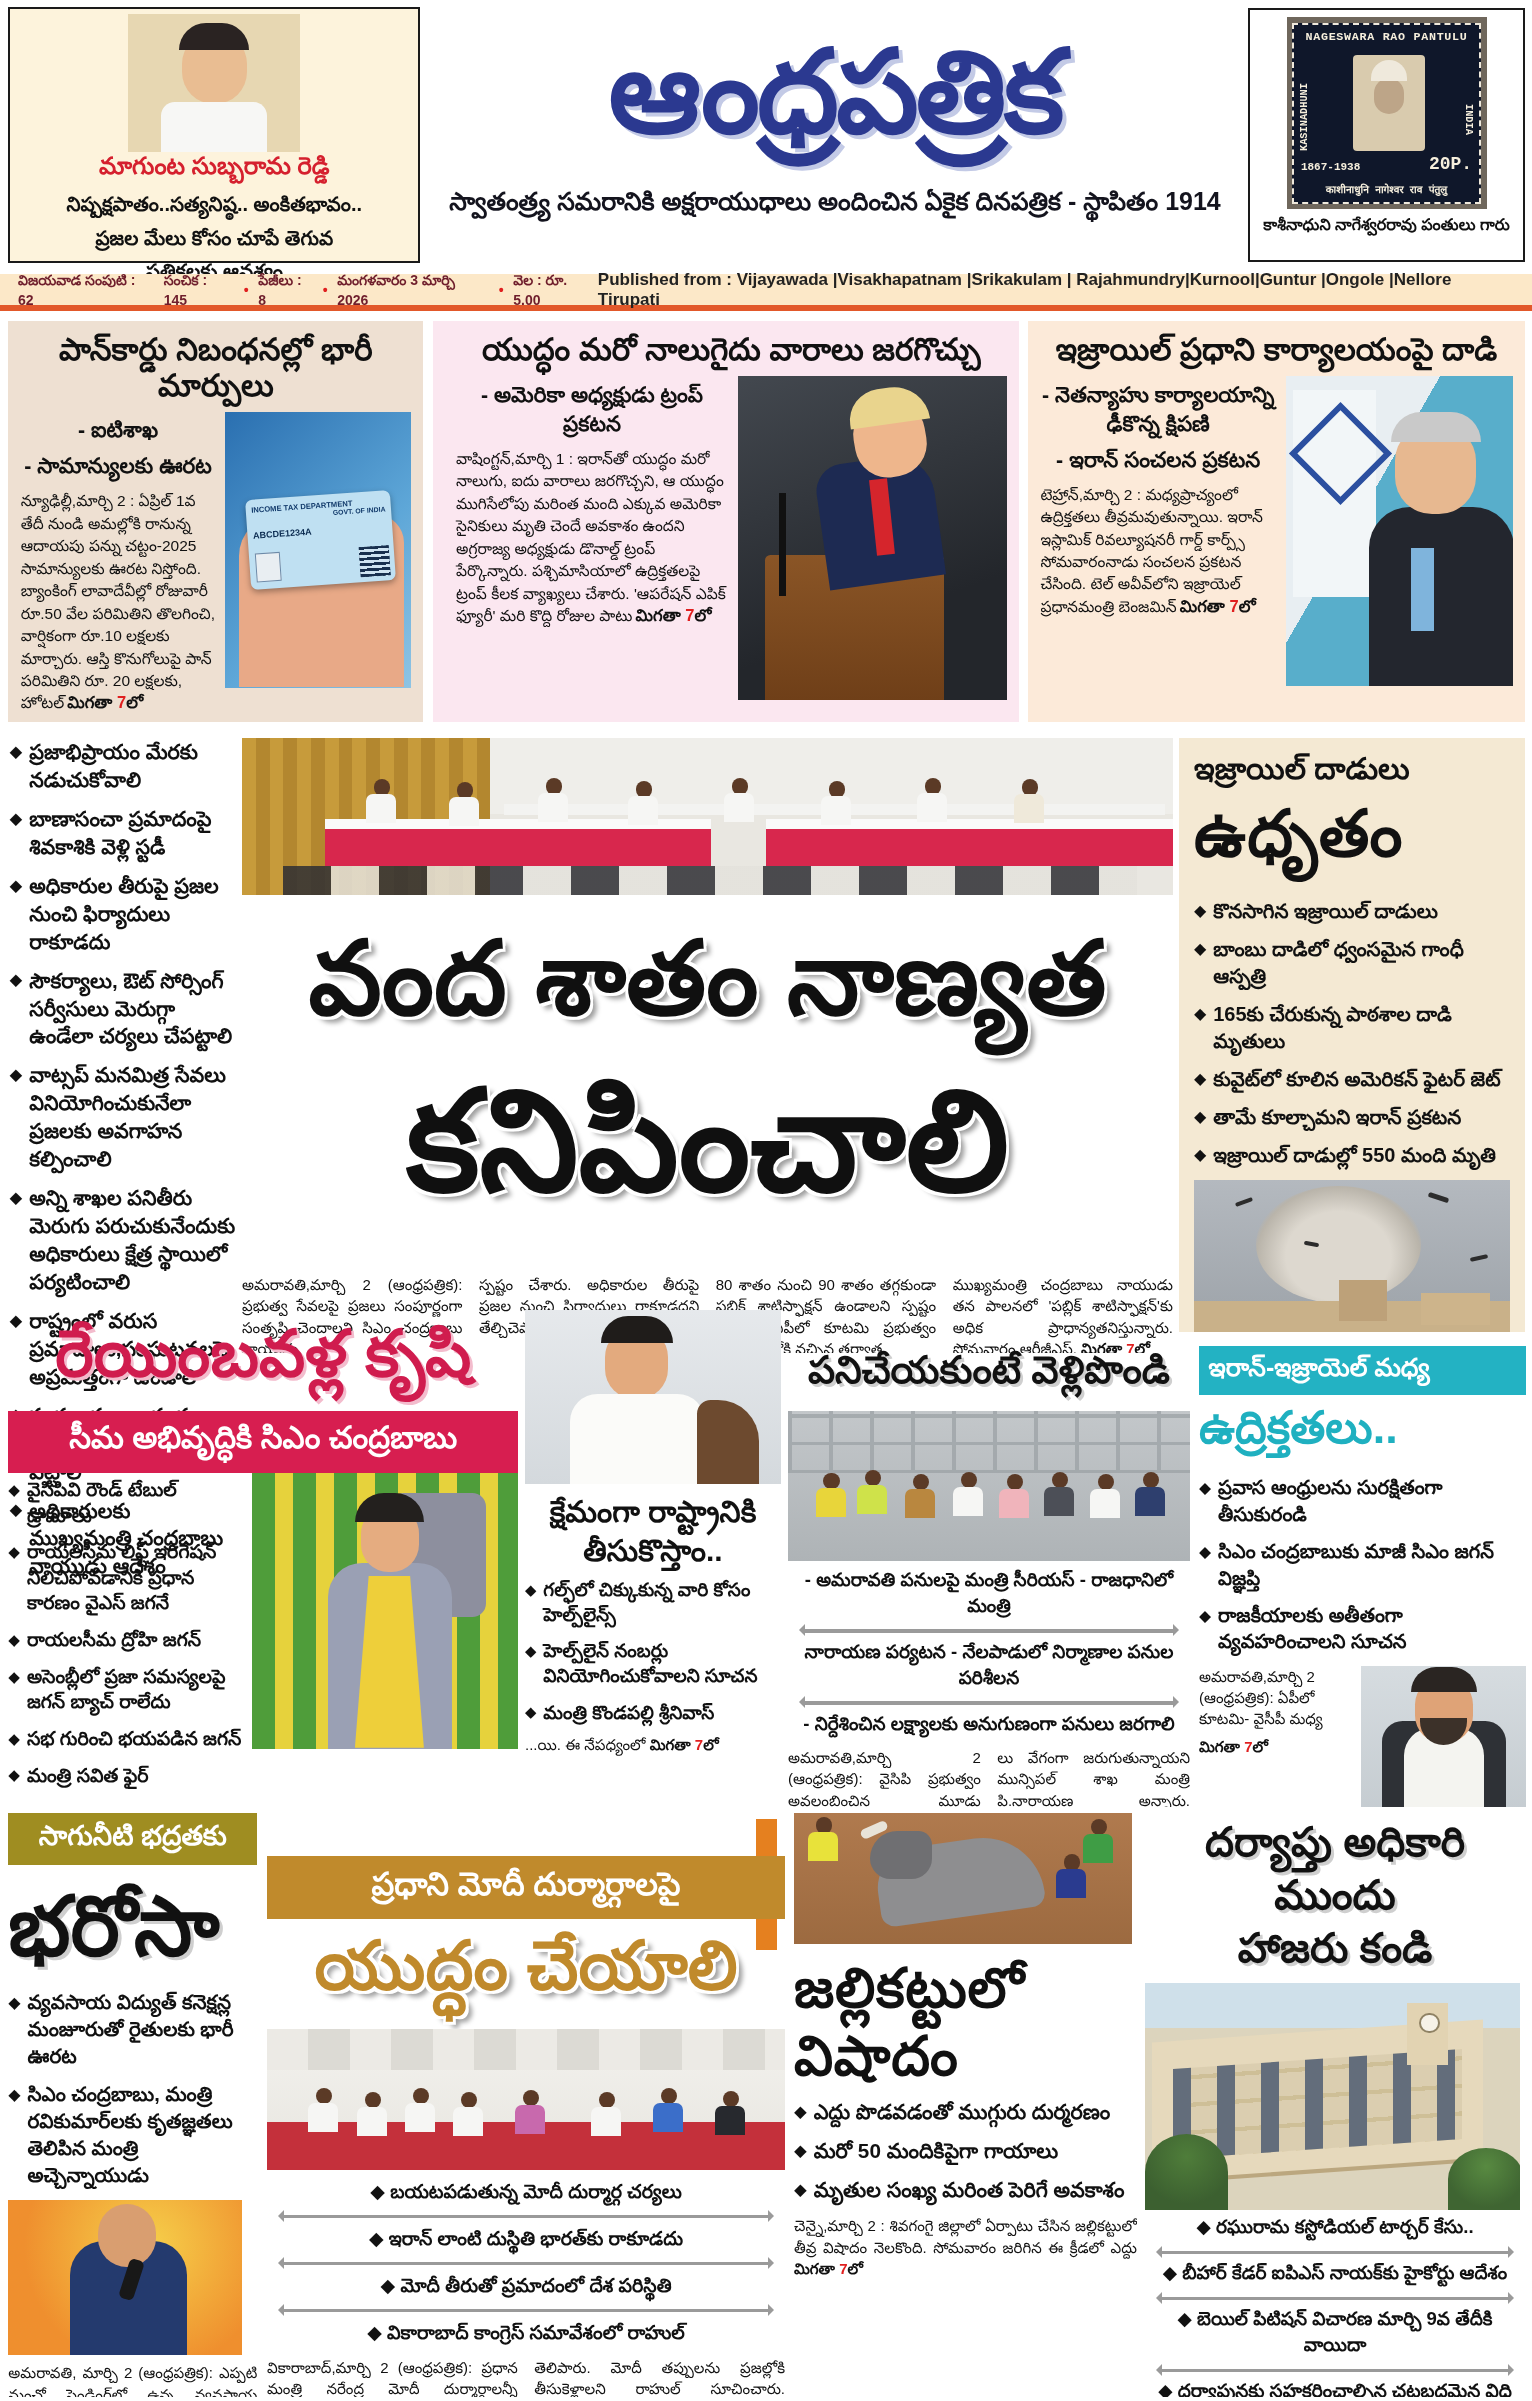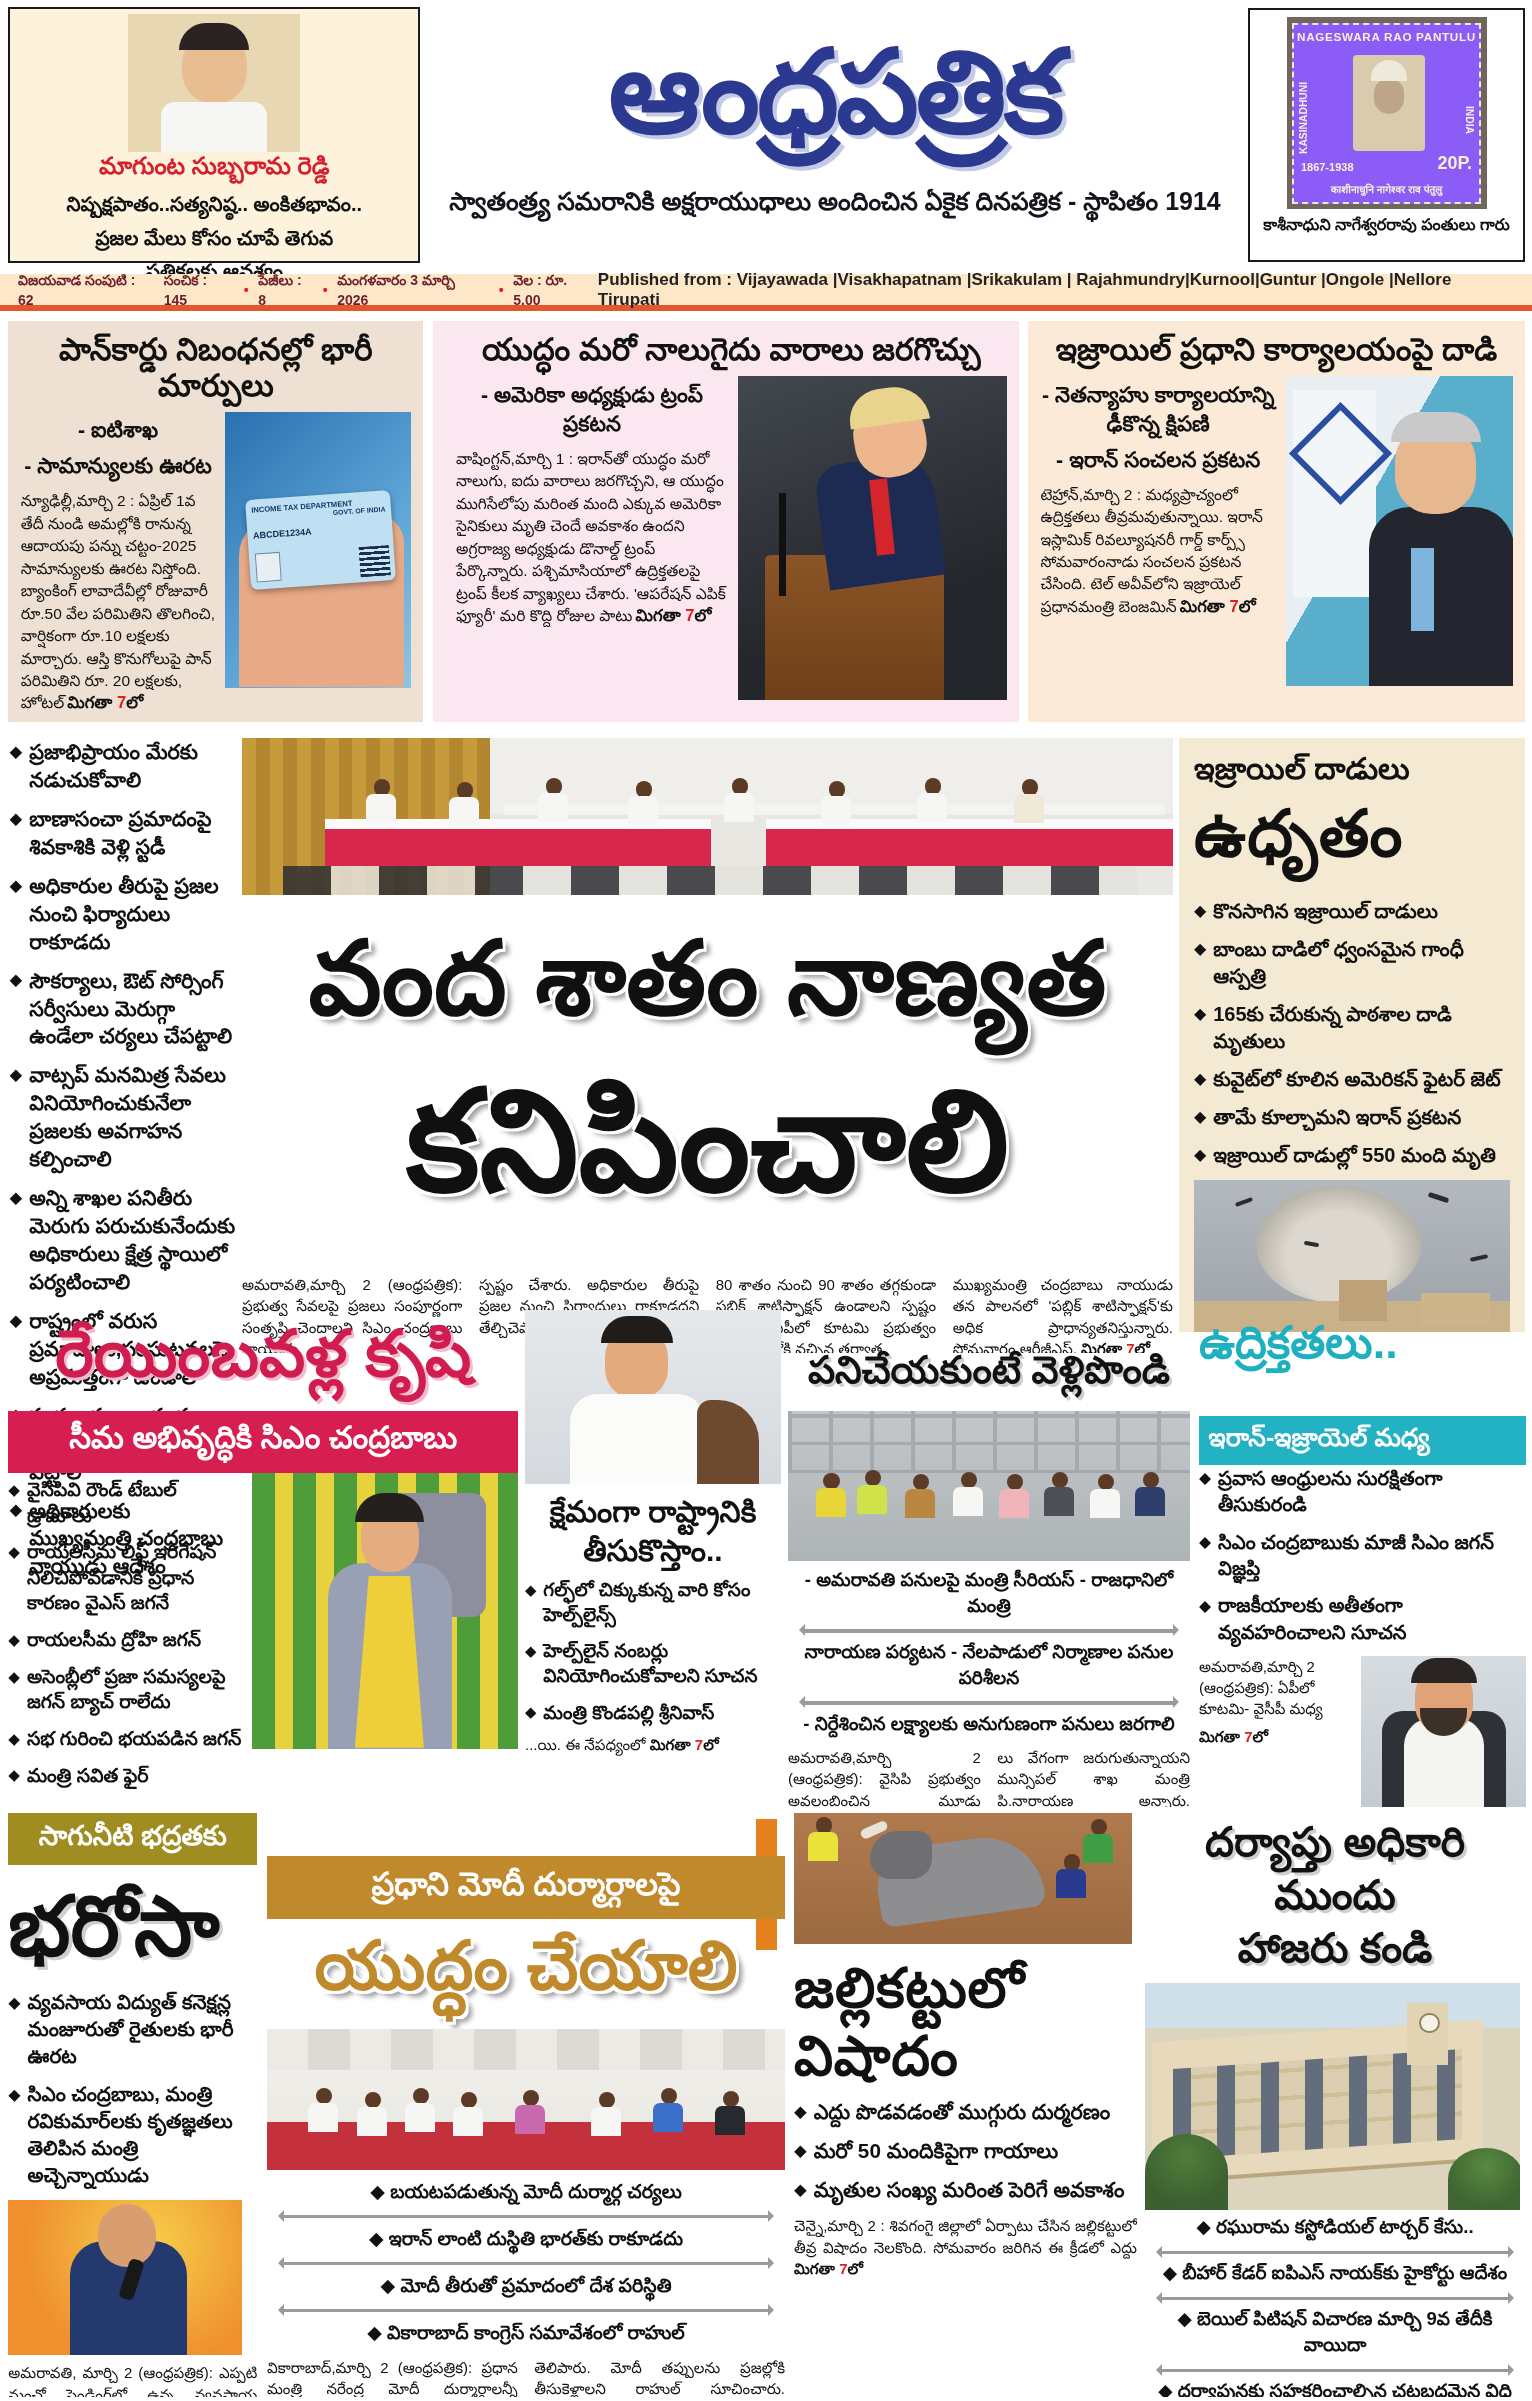--- a/index.html
+++ b/index.html
@@ -46,21 +46,21 @@
     <div style="font-size:20px;font-weight:800;margin-top:5.5px;">పత్రికలకు ఆవశ్యం</div>
   </div>
 
   <div class="abs ctr" style="left:426px;top:2.8px;width:818px;height:269px;">
     <div style="font-size:116px;font-weight:900;color:#2b3990;line-height:1.55;text-shadow:4.1px 4.1px 0 #c3cae6;letter-spacing:-2.8px;">ఆంధ్రపత్రిక</div>
     <div style="font-size:25px;font-weight:800;color:#14141e;margin-top:4.1px;">స్వాతంత్ర్య సమరానికి అక్షరాయుధాలు అందించిన ఏకైక దినపత్రిక - స్థాపితం 1914</div>
   </div>
 
   <div class="abs" style="left:1248px;top:8.3px;width:277px;height:254px;border:2.1px solid #1a1a1a;background:#fff;box-sizing:border-box;text-align:center;padding:6.9px;">
     <div class="ph" style="width:200px;height:192px;margin:0 auto;background:#6f675c;padding:5.5px;box-sizing:border-box;">
-      <div class="ph" style="width:100%;height:100%;background:#8b5cf6;border:2.8px dashed #efe9dc;box-sizing:border-box;color:#f6efdd;">
+      <div class="ph" style="width:100%;height:100%;background:#0f172a;border:2.8px dashed #efe9dc;box-sizing:border-box;color:#f6efdd;font-family:Liberation Mono, monospace;">
         <div class="abs" style="left:0;right:0;top:5.5px;font-size:11.7px;font-weight:800;letter-spacing:0.7px;">NAGESWARA RAO PANTULU</div>
         <div class="abs" style="left:4.1px;top:27.6px;font-size:10.3px;font-weight:800;writing-mode:vertical-rl;transform:rotate(180deg);height:131px;">KASINADHUNI</div>
         <div class="abs" style="right:4.1px;top:33px;font-size:10.3px;font-weight:800;writing-mode:vertical-rl;height:124px;">INDIA</div>
         <div class="abs" style="left:59px;top:30px;width:72px;height:96px;background:#d9cbae;border-radius:4.1px;">
           <div class="abs" style="left:20.7px;top:23.4px;width:30px;height:36px;background:#bda588;border-radius:15px;"></div>
           <div class="abs" style="left:18px;top:5.5px;width:36px;height:20.7px;background:#efe9dc;border-radius:18px 18px 0 0;"></div>
         </div>
         <div class="abs" style="left:6.9px;bottom:29px;font-size:11px;font-weight:800;">1867-1938</div>
         <div class="abs" style="right:6.9px;bottom:27.6px;font-size:18px;font-weight:900;">20P.</div>
         <div class="abs" style="left:0;right:0;bottom:5.5px;font-size:10.3px;font-weight:700;">काशीनाधुनि नागेश्वर राव पंतुलु</div>
@@ -403,22 +403,22 @@
     <div class="arrow-sep"></div>
     <div class="ctr" style="font-size:18.6px;font-weight:800;">- నిర్దేశించిన లక్ష్యాలకు అనుగుణంగా పనులు జరగాలి</div>
     <div class="colbody" style="margin-top:8.3px;">
       <div>అమరావతి,మార్చి 2 (ఆంధ్రపత్రిక): వైసిపి ప్రభుత్వం అవలంబించిన మూడు ముక్కలాట ధోరణితో అనేక ఇబ్బందులు వచ్చినప్పటికీ లక్ష్యానికి అనుగుణంగా రాజధాని అమరావతి నిర్మాణ పను</div>
       <div><span>లు వేగంగా జరుగుతున్నాయని మున్సిపల్ శాఖ మంత్రి పి.నారాయణ అన్నారు. సోమవారం మంత్రి రాజధాని అమరావతిలో పర్యటించారు. నేలపాడులో నిర్మాణంలో ఉన్న</span>
         </div>
     </div>
   </div>
 
   <div class="abs" style="left:1199px;top:1310px;width:327px;height:497px;overflow:hidden;">
+    <div style="background:#23b2c3;color:#fff;font-size:25px;font-weight:900;text-align:left;padding:6.9px 9.6px;margin-top:36px;">ఇరాన్-ఇజ్రాయెల్ మధ్య</div>
     <div style="color:#1fb0c0;font-size:45px;font-weight:900;margin:6.9px 0 9.6px;">ఉద్రిక్తతలు..</div>
-    <div style="background:#23b2c3;color:#fff;font-size:25px;font-weight:900;text-align:left;padding:6.9px 9.6px;margin-top:36px;">ఇరాన్-ఇజ్రాయెల్ మధ్య</div>
     <ul class="blt" style="font-size:19.6px;">
       <li>
           <span class="di">◆</span>
           <span>ప్రవాస ఆంధ్రులను సురక్షితంగా తీసుకురండి</span>
         </li>
       <li>
           <span class="di">◆</span>
           <span>సిఎం చంద్రబాబుకు మాజీ సిఎం జగన్ విజ్ఞప్తి</span>
         </li>
       <li>

